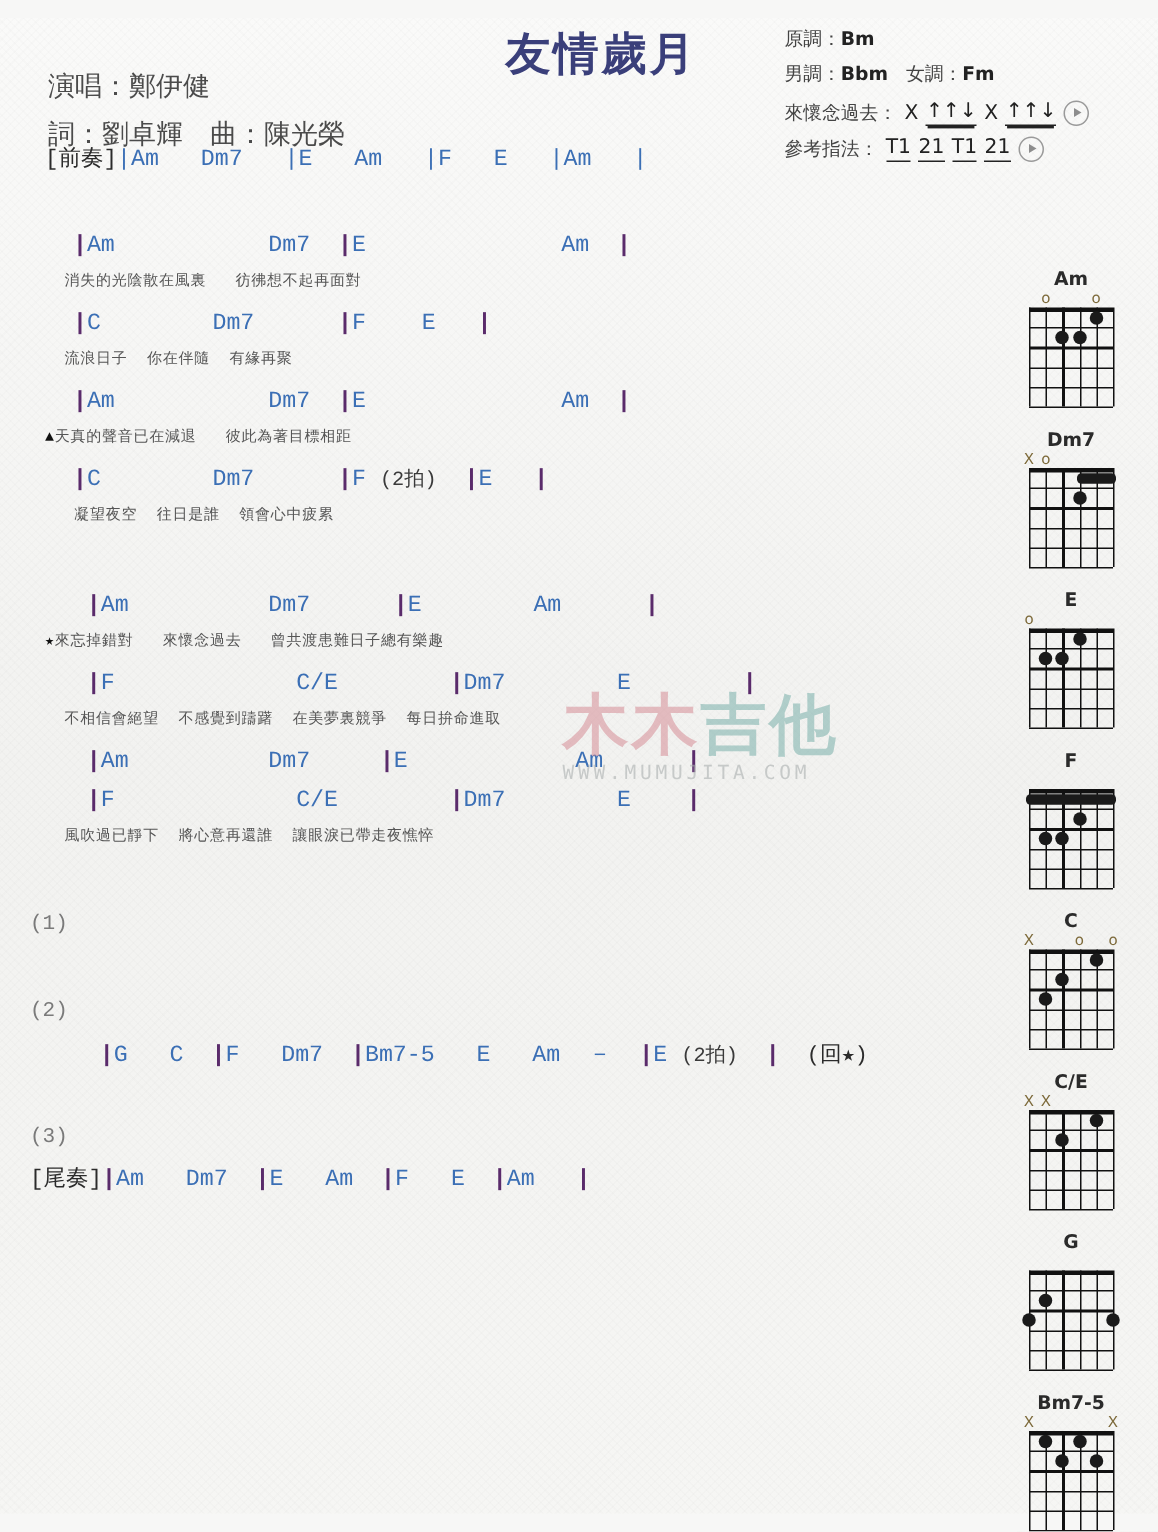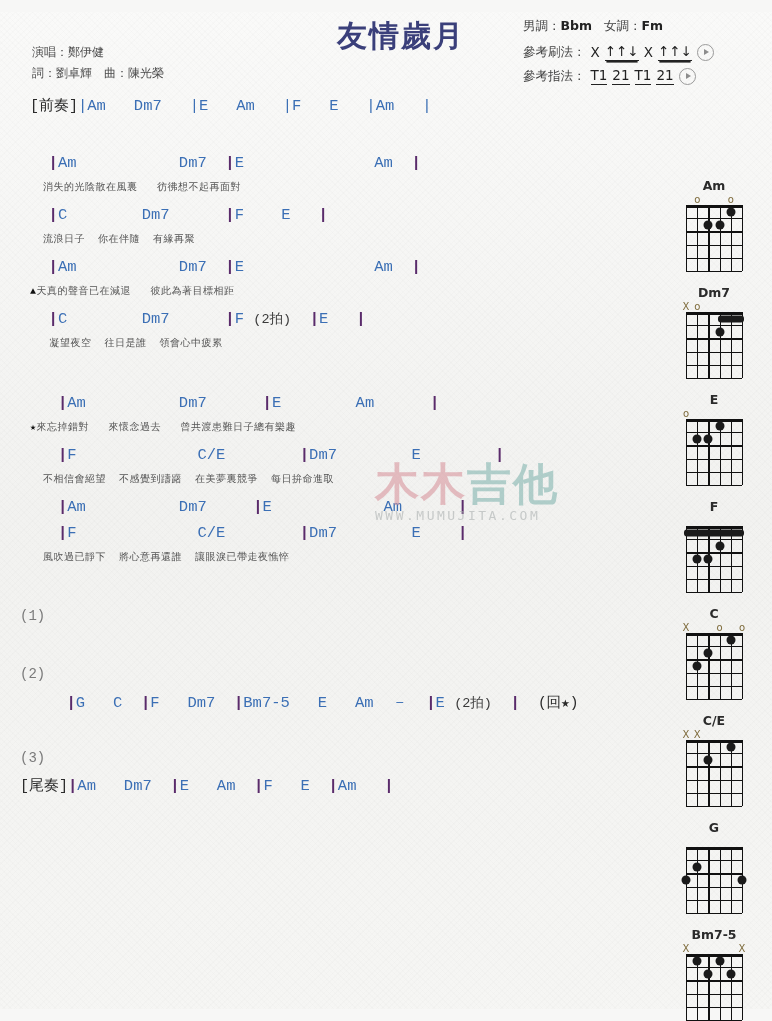--- a/index.html
+++ b/index.html
@@ -24,21 +24,21 @@
   .sheet{position:absolute;inset:0;}
 
   
   .title{
     position:absolute;left:0;right:0;top:16px;
     text-align:center;
     font-size:30px;font-weight:bold;color:#3a3f7a;
     letter-spacing:2px;
     padding-left:30px;
   }
-  .credits{position:absolute;left:32px;top:42px;font-size:12px;color:#4b4b4b;line-height:1.75;}
+  .credits{position:absolute;left:32px;top:42px;font-size:18px;color:#4b4b4b;line-height:1.75;}
   .credits div{white-space:nowrap;}
 
   .keyinfo{position:absolute;right:14px;top:14px;width:235px;font-size:12.5px;color:#333;}
   .keyinfo .row{line-height:1.85;white-space:nowrap;}
   .keyinfo b{font-weight:bold;color:#222;}
   .keyinfo .lbl{color:#444;}
   .pat-row{display:flex;align-items:center;gap:5px;margin-top:6px;white-space:nowrap;}
   .pat-sym{font-size:13.5px;color:#222;letter-spacing:0px;}
   .u1{border-bottom:1.4px solid #222;padding-bottom:1px;display:inline-block;}
   .u2{border-bottom:1.4px solid #222;box-shadow:0 3px 0 -1.4px #222;padding-bottom:1px;display:inline-block;}
@@ -104,27 +104,30 @@
 
   <div class="title">友情歲月</div>
 
   <div class="credits">
     <div>演唱：鄭伊健</div>
     <div>詞：劉卓輝　曲：陳光榮</div>
   </div>
 
   <div class="keyinfo">
     <div class="row">
+      <span class="lbl">原調：</span><b>Bm</b>
+    </div>
+    <div class="row">
       <span class="lbl">男調：</span><b>Bbm</b>
       <span>&nbsp;</span>
       <span class="lbl">女調：</span><b>Fm</b>
     </div>
 
     <div class="pat-row">
-      <span class="lbl">參考刷法：</span>
+      <span class="lbl">來懷念過去：</span>
       <span class="pat-sym">X</span>
       <span class="pat-sym u2">↑↑↓</span>
       <span class="pat-sym">X</span>
       <span class="pat-sym u2">↑↑↓</span>
       <span class="playbtn"></span>
     </div>
 
     <div class="pat-row">
       <span class="lbl">參考指法：</span>
       <span class="pat-sym u1">T1</span>

